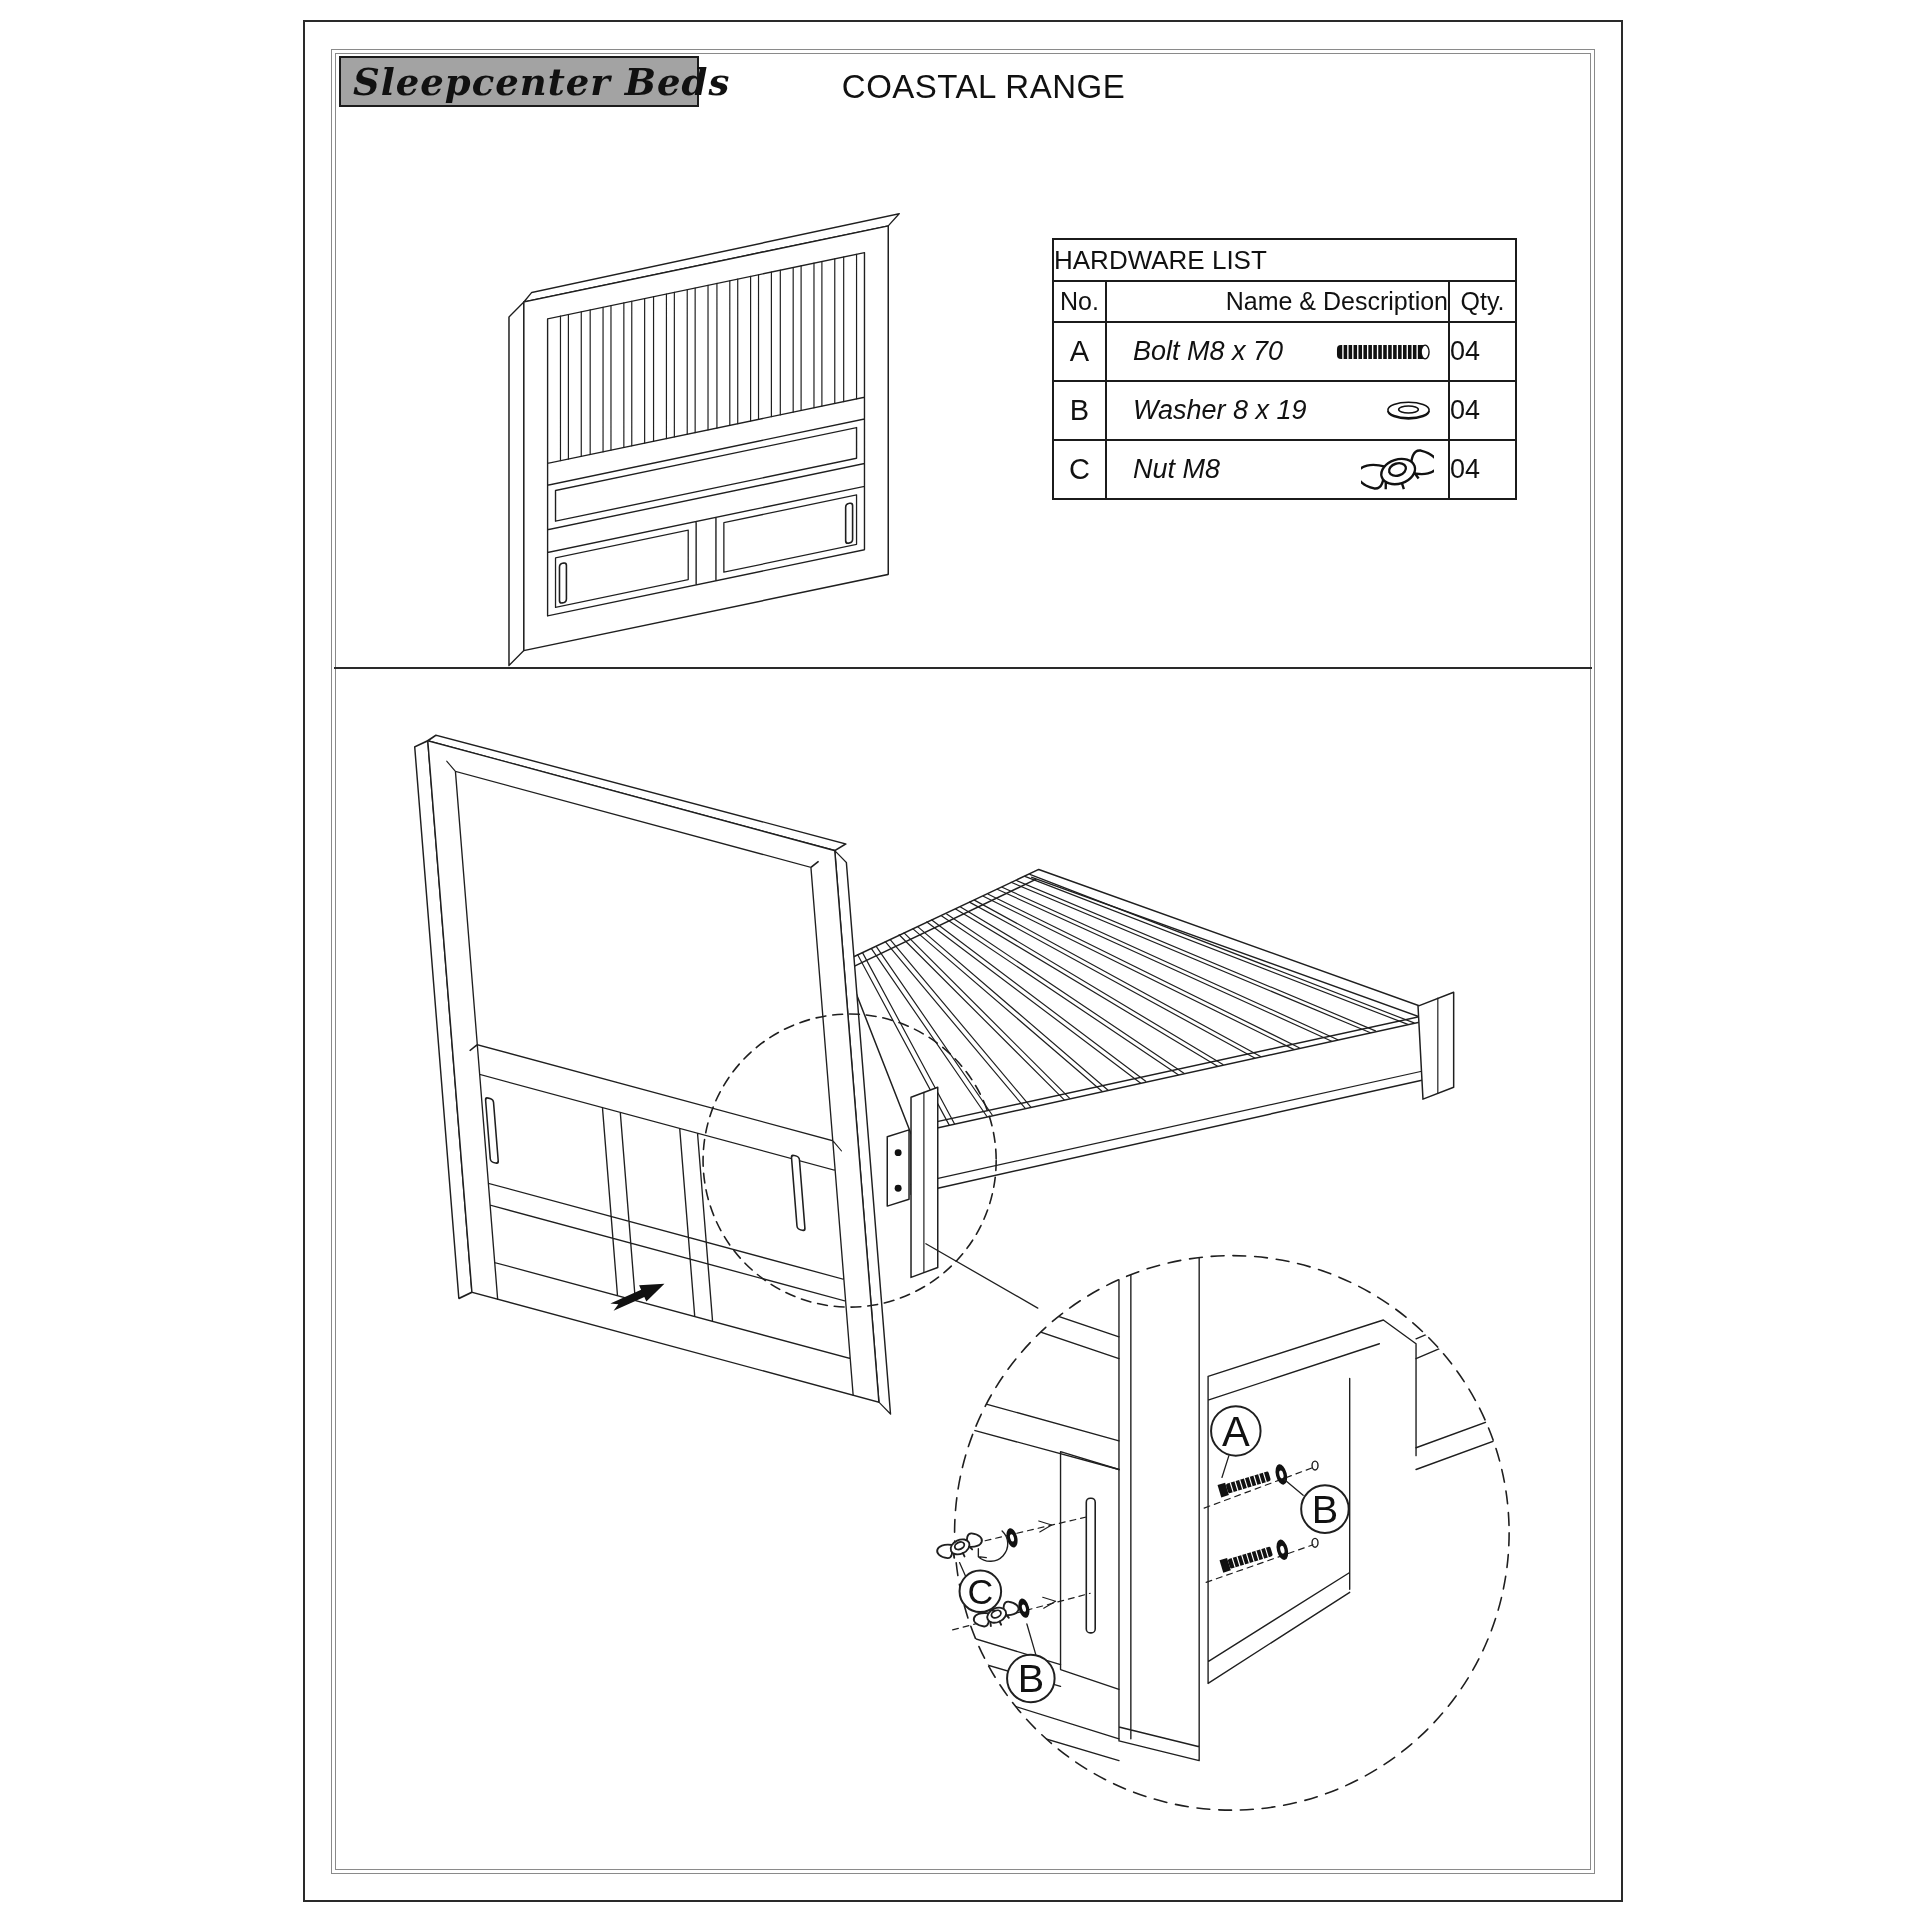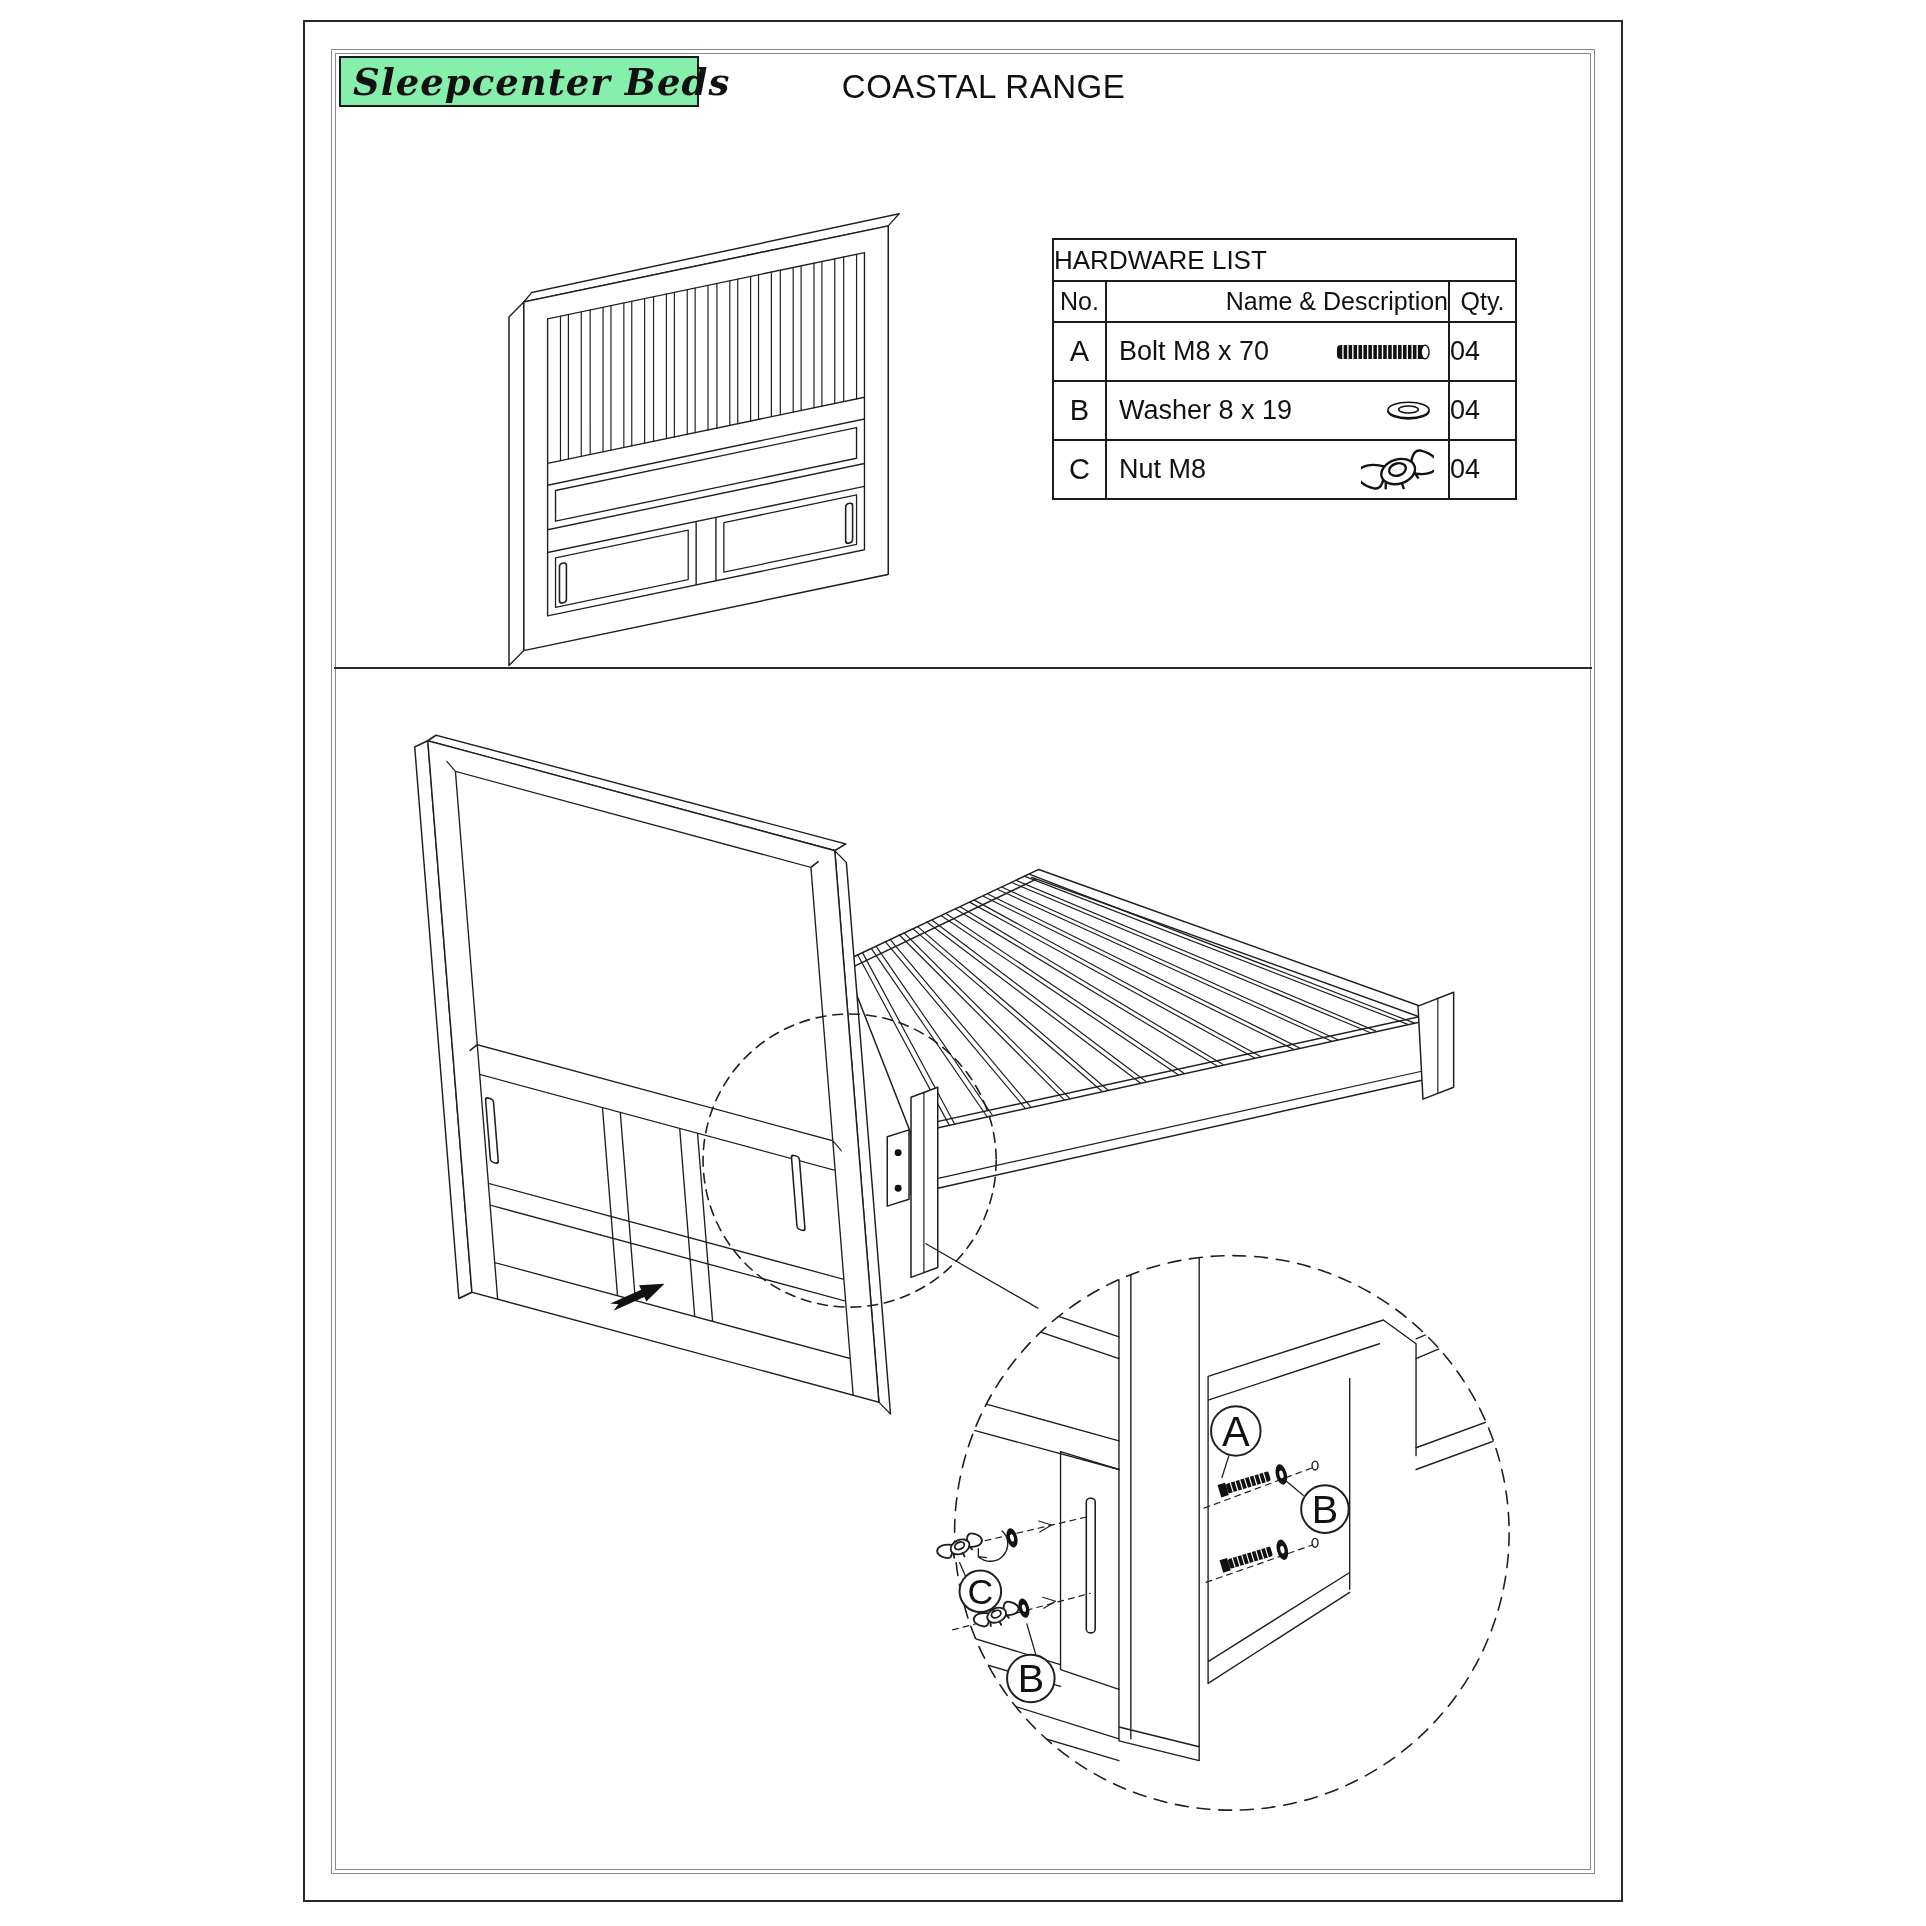--- a/index.html
+++ b/index.html
@@ -6,40 +6,40 @@
   body{width:1927px;height:1927px;position:relative;overflow:hidden;
        font-family:"Liberation Sans",sans-serif;color:#111;}
   .abs{position:absolute;}
   
   .outer-border{left:303px;top:20px;width:1316px;height:1878px;border:2px solid #2a2a2a;}
   .inner-border{left:331px;top:49px;width:1262px;height:1823px;border:1px solid #8a8a8a;}
   .inner-border::after{content:'';position:absolute;inset:3px;border:1px solid #8a8a8a;}
   .divider{left:334px;top:667px;width:1258px;height:2px;background:#2a2a2a;}
   
   .logo-box{left:339px;top:56px;width:360px;height:51px;border:2px solid #1b1b1b;
-            display:flex;align-items:center;padding-left:12px;box-sizing:border-box;background:#86efac;}
+            display:flex;align-items:center;padding-left:12px;box-sizing:border-box;background:#a3a3a3;}
   .logo-text{font-family:"DejaVu Serif",serif;font-style:italic;font-weight:bold;
              font-size:37px;letter-spacing:1px;white-space:nowrap;}
   
   .titles{left:612px;top:63px;width:743px;text-align:center;}
   .title-line{font-size:33px;letter-spacing:0.5px;line-height:47px;white-space:nowrap;}
   
   .hw-table-wrap{left:1052px;top:238px;}
   table.hw{border-collapse:collapse;table-layout:fixed;background:#fff;}
   table.hw td{border:2px solid #1b1b1b;padding:0;vertical-align:middle;}
   .hw .c-no{width:51px;text-align:center;border-radius:17px;}
   .hw .c-name{width:341px;}
   .hw .c-qty{width:65px;text-align:left;}
   .hw .t-title{height:40px;font-size:26px;}
   .hw .t-head{height:39px;text-align:center;font-size:25px;}
   .hw .t-row{height:59px;}
   .hw .letter{font-size:29px;}
   .hw .qty{font-size:27px;}
   .name-cell{display:flex;align-items:center;justify-content:space-between;
-             padding:0 14px 0 12px;font-size:27px;}
+             padding:0 14px 0 26px;font-size:27px;font-style:italic;}
   svg text{font-family:"Liberation Sans",sans-serif;}
 </style>
 </head>
 <body>
 
 <svg class="abs" style="left:0;top:0" width="1927" height="1927" viewBox="0 0 1946 1946" fill="none" stroke="#1f1f1f" stroke-width="1.5" stroke-linejoin="round" stroke-linecap="round">
 
   <defs>
     <clipPath id="detailClip">
         <circle cx="1244" cy="1548" r="280"></circle>

